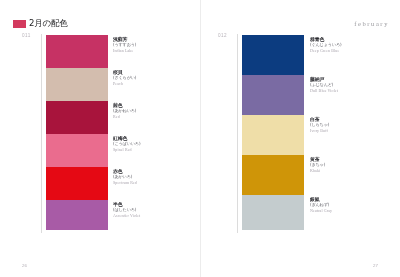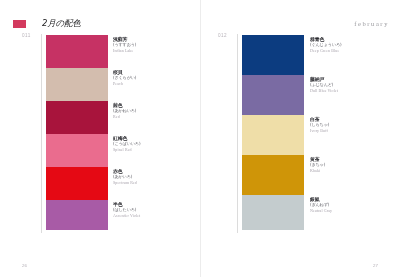--- a/index.html
+++ b/index.html
@@ -23,22 +23,21 @@
     box-sizing: border-box;
   }
 
   
   .header {
     position: absolute;
     top: 19px;
     left: 13px;
     display: flex;
     align-items: flex-end;
-    gap: 16px;
-    font-style: italic;
+    gap: 3px;
   }
   .header-chip {
     width: 13px;
     height: 8px;
     background: #d33a5e;
     display: block;
   }
   .header-title {
     font-size: 8.5px;
     line-height: 9px;

